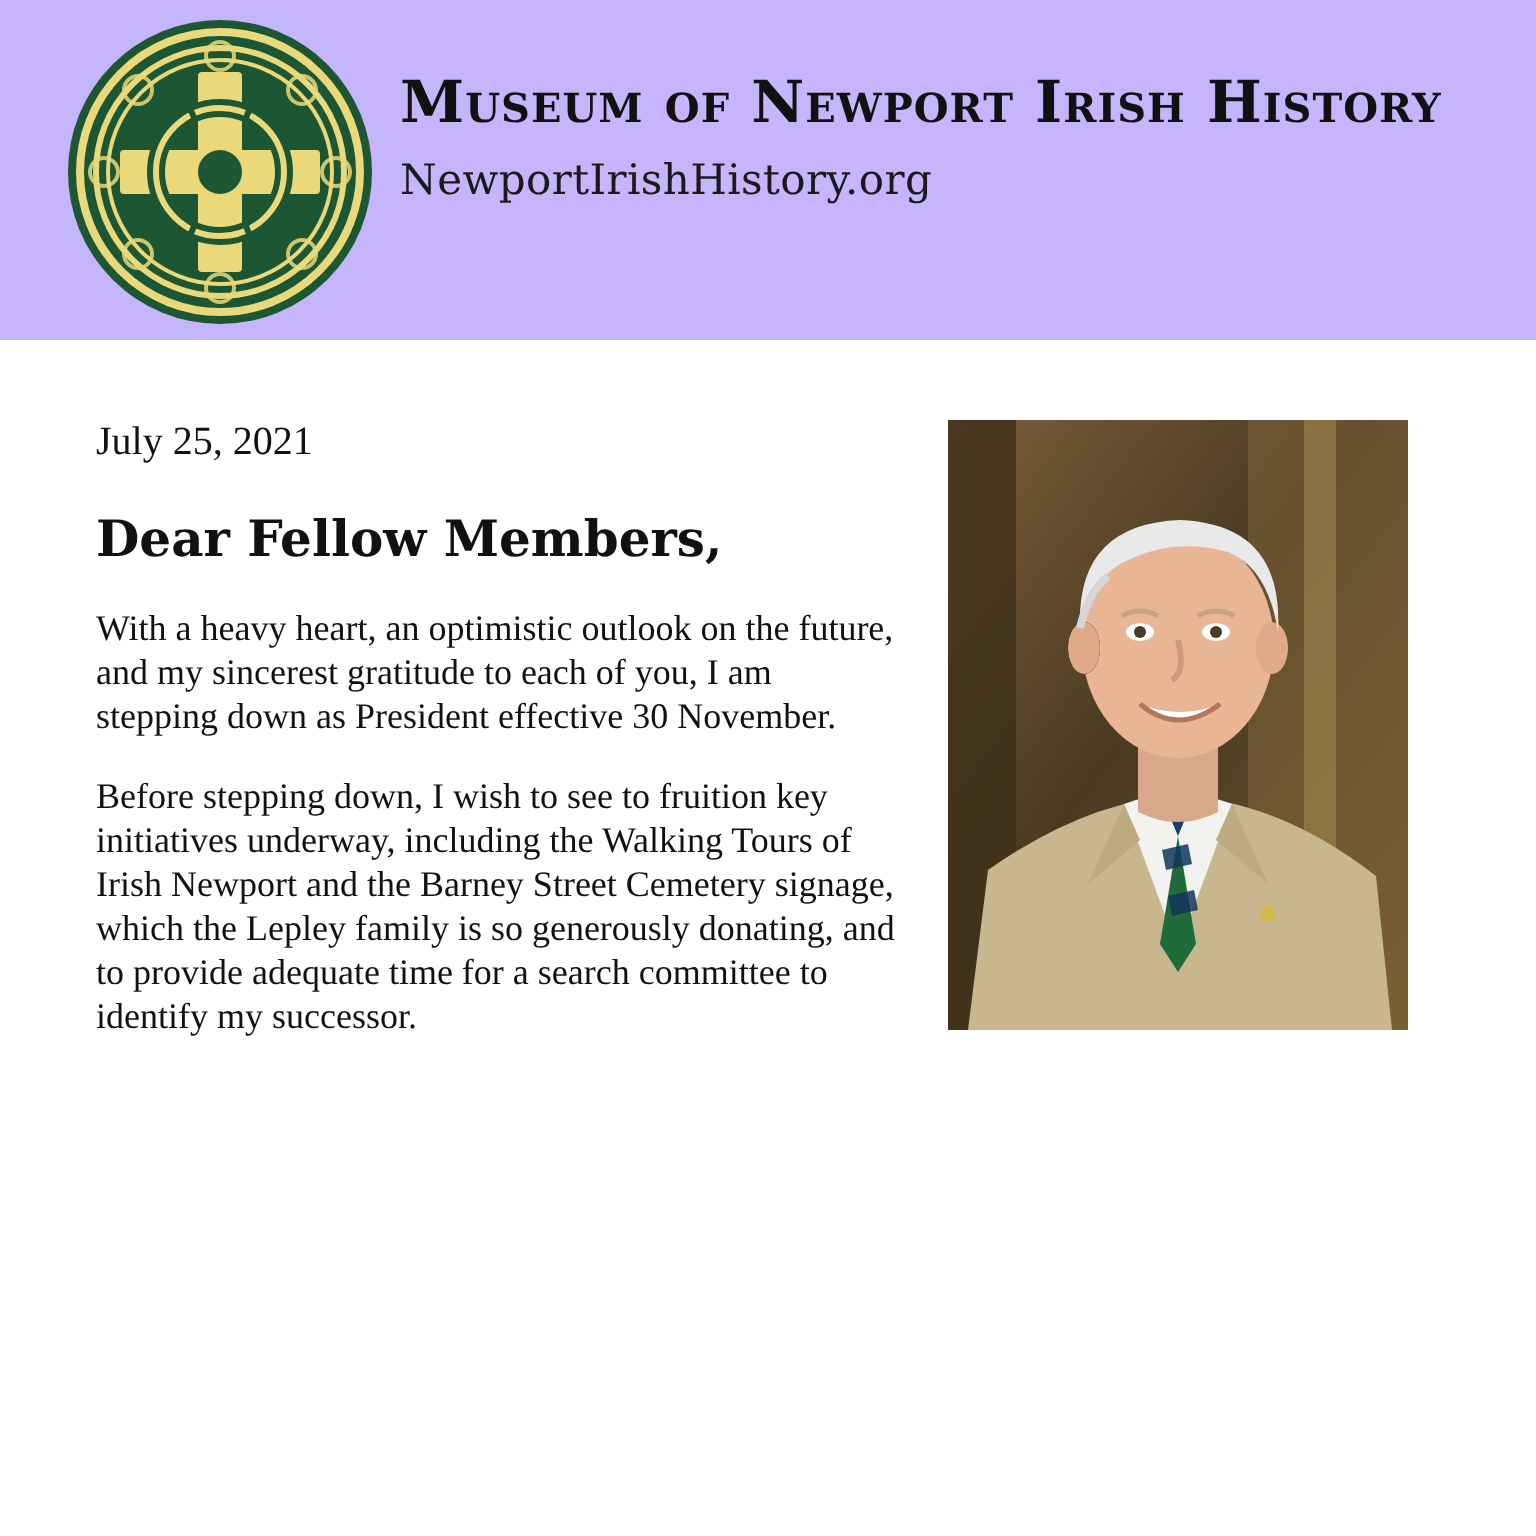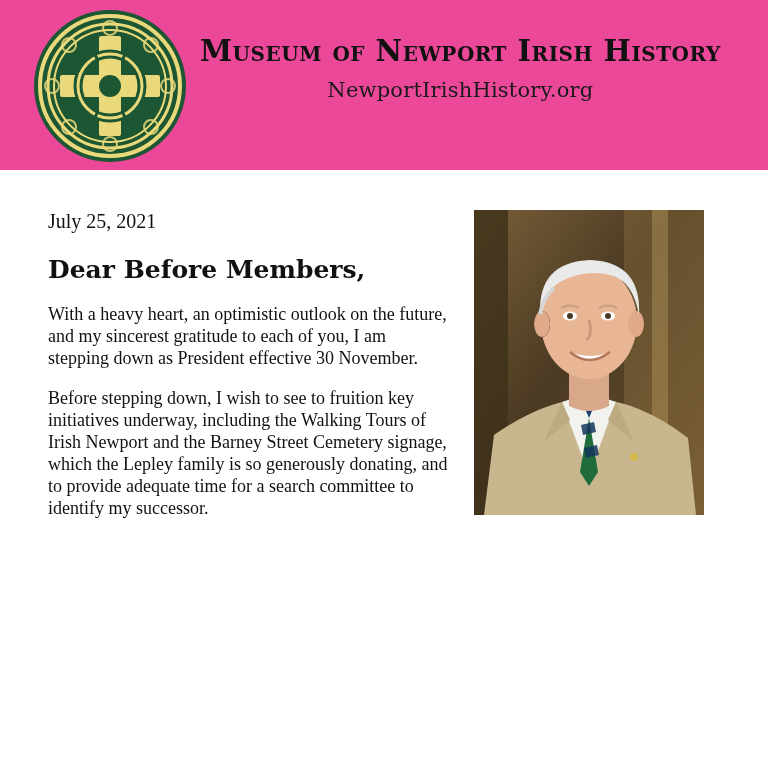--- a/index.html
+++ b/index.html
@@ -12,21 +12,21 @@
     background: #ffffff;
     font-family: "Liberation Serif", serif;
     overflow: hidden;
   }
 
   
   .masthead {
     position: relative;
     width: 768px;
     height: 170px;
-    background: #ec4899;
+    background: #c4b5fd;
     display: flex;
     align-items: flex-start;
   }
   .logo-wrap {
     width: 156px;
     height: 156px;
     margin-left: 32px;
     margin-top: 8px;
     flex: 0 0 auto;
     position: relative;
@@ -51,21 +51,20 @@
     line-height: 1.1;
   }
   .org-url {
     margin-top: 10px;
     font-family: "DejaVu Serif", serif;
     font-size: 21px;
     font-weight: 400;
     color: #1a1a1a;
     letter-spacing: 0.2px;
     white-space: nowrap;
-    text-align: center;
   }
 
   
   .letter {
     position: relative;
     padding: 40px 40px 0 48px;
   }
   .photo {
     float: right;
     width: 230px;
@@ -195,18 +194,18 @@
       <path d="M96 142 Q115 158 136 142" stroke="#b5765c" stroke-width="2.5" fill="none"></path>
 
       <path d="M88 192 L70 232 L96 210 Z" fill="#bcab81"></path>
       <path d="M142 192 L160 232 L134 210 Z" fill="#bcab81"></path>
       <circle cx="160" cy="247" r="4" fill="#d4b84a"></circle>
     </svg>
   </div>
 
   <div class="date-line">July 25, 2021</div>
 
-  <div class="salutation">Dear Before Members,</div>
+  <div class="salutation">Dear Fellow Members,</div>
 
   <p class="para para-1">With a heavy heart, an optimistic outlook on the future, and my sincerest gratitude to each of you, I am stepping down as President effective 30 November.</p>
 
   <p class="para para-2">Before stepping down, I wish to see to fruition key initiatives underway, including the Walking Tours of Irish Newport and the Barney Street Cemetery signage, which the Lepley family is so generously donating, and to provide adequate time for a search committee to identify my successor.</p>
 </div>
 
 </body></html>

